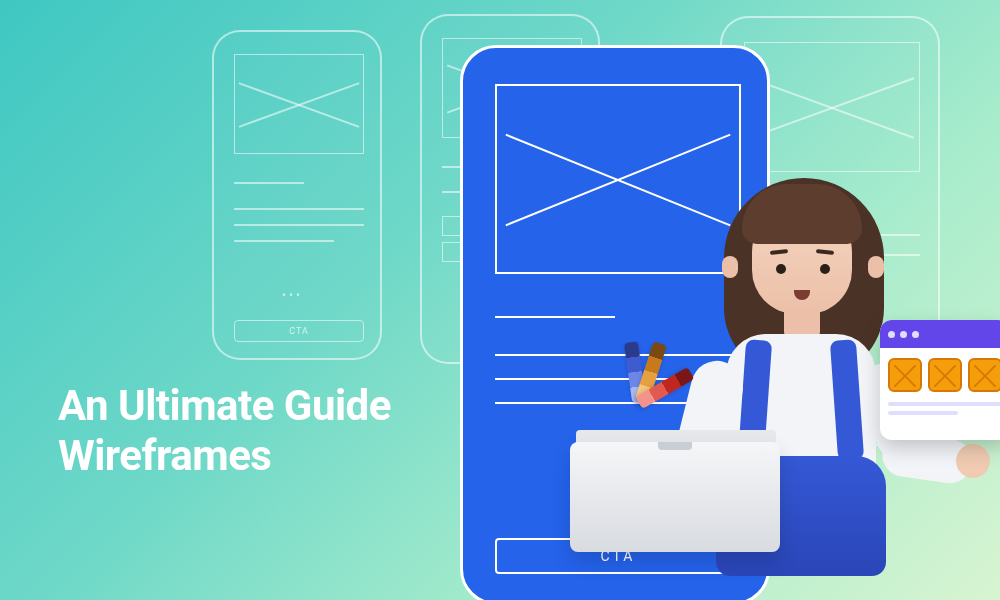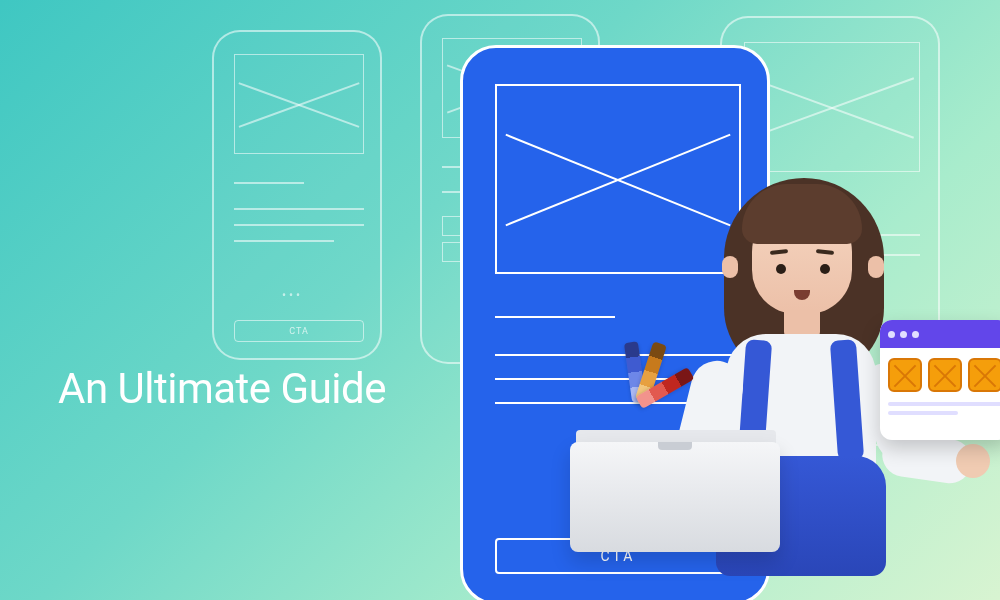--- a/index.html
+++ b/index.html
@@ -6,23 +6,23 @@
   html, body { width: 1000px; height: 600px; overflow: hidden; font-family: -apple-system, BlinkMacSystemFont, "Segoe UI", Roboto, Helvetica, Arial, sans-serif; }
   .canvas {
     position: relative;
     width: 1000px;
     height: 600px;
     background: linear-gradient(135deg, #3fc7c2 0%, #6ed8c8 40%, #a8eccc 70%, #d8f4d1 100%);
   }
   .title {
     position: absolute;
     left: 58px;
-    top: 364px;
+    top: 381px;
     color: #ffffff;
-    font-weight: 400;
+    font-weight: 700;
     font-size: 42px;
     line-height: 1.2;
     letter-spacing: -0.5px;
   }
 
   
   .ghost {
     position: absolute;
     border: 2px solid rgba(255,255,255,0.55);
     border-radius: 28px;
@@ -350,15 +350,16 @@
       <div class="heldcard-tile"></div>
       <div class="heldcard-tile"></div>
       <div class="heldcard-tile"></div>
     </div>
     <div class="heldcard-line"></div>
     <div class="heldcard-line" style="width:70px;"></div>
   </div>
 
   <div class="title">
     <div>An Ultimate Guide</div>
+    <div>Wireframes</div>
   </div>
 
 </div>
 
 </body></html>

